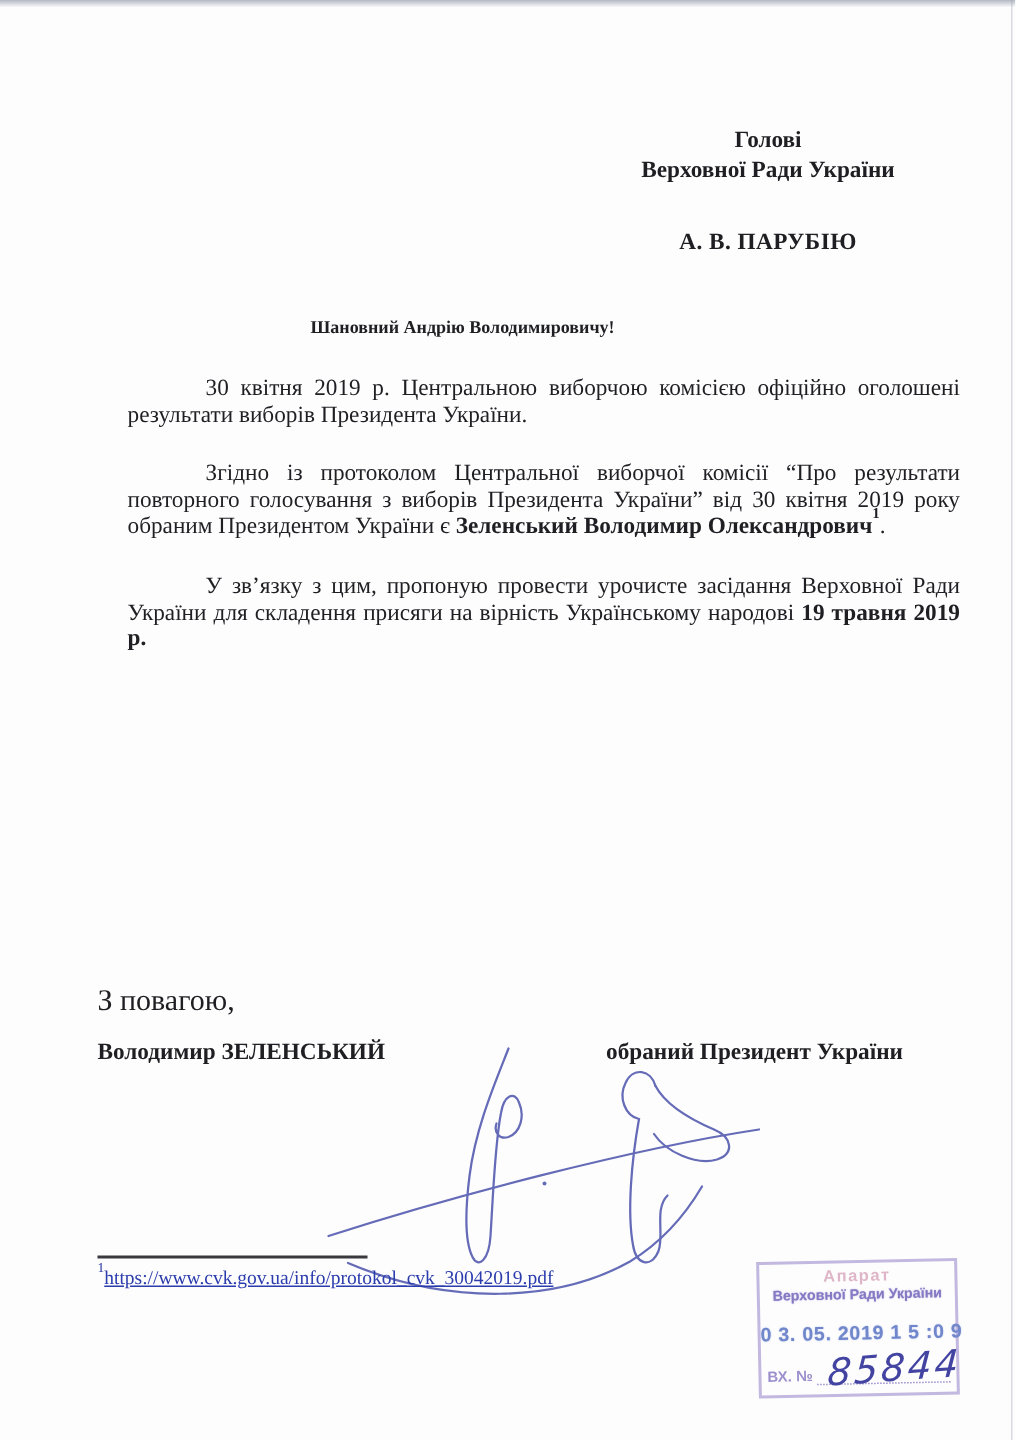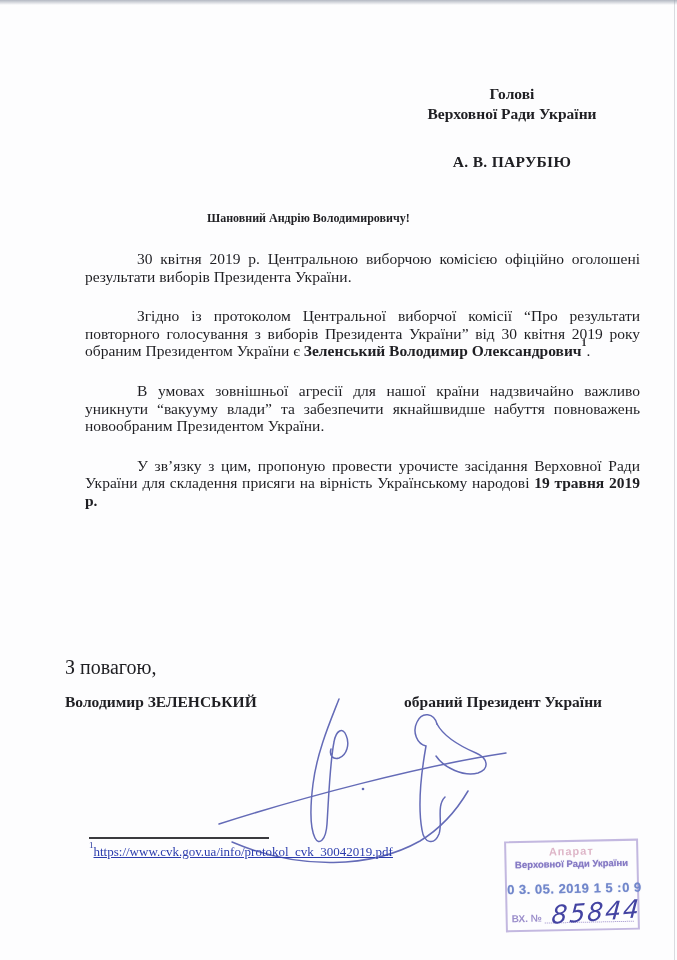--- a/index.html
+++ b/index.html
@@ -37,21 +37,21 @@
   .body-text p { margin: 0 0 22px 0; text-indent: 52px; }
   .b { font-weight: bold; }
   sup.ref { font-size: 10px; position: relative; top: -4px; line-height: 0; }
   .closing { position: absolute; left: 65px; top: 656px; font-size: 20px; }
   .sig-row {
     position: absolute; left: 65px; top: 693px; width: 537px;
     display: flex; justify-content: space-between;
     font-weight: bold; font-size: 15.5px;
   }
   .signature-svg { position: absolute; left: 205px; top: 688px; pointer-events: none; }
-  .footnote { position: absolute; left: 65px; top: 837px; width: 420px; font-size: 13px; margin-left: 24px; }
+  .footnote { position: absolute; left: 65px; top: 837px; width: 420px; font-size: 13px; }
   .footnote-rule { width: 180px; border-top: 2px solid #3a3a3e; margin-bottom: 5px; }
   .footnote a { text-decoration: underline; }
   .footnote sup.ref { font-size: 9px; top: -3px; }
   .stamp {
     position: absolute; left: 505px; top: 840px; width: 134px; height: 91px;
     border: 2px solid rgba(148,128,198,0.55);
     transform: rotate(-1.2deg);
     font-family: "Liberation Sans", sans-serif;
     padding-top: 3px;
   }
@@ -93,21 +93,20 @@
     <div>Голові</div>
     <div>Верховної Ради України</div>
     <div class="name">А. В. ПАРУБІЮ</div>
   </div>
 
   <div class="salutation">Шановний Андрію Володимировичу!</div>
 
   <div class="body-text">
     <p><span>30 квітня 2019 р. Центральною виборчою комісією офіційно оголошені результати виборів Президента України.</span></p>
     <p><span>Згідно із протоколом Центральної виборчої комісії “Про результати повторного голосування з виборів Президента України” від 30 квітня 2019 року обраним Президентом України є </span><span class="b">Зеленський Володимир Олександрович</span><sup class="ref b">1</sup><span>.</span></p>
-    <p><span>В умовах зовнішньої агресії для нашої країни надзвичайно важливо уникнути “вакууму влади” та забезпечити якнайшвидше набуття повноважень новообраним Президентом України.</span></p>
     <p><span>У зв’язку з цим, пропоную провести урочисте засідання Верховної Ради України для складення присяги на вірність Українському народові </span><span class="b">19 травня 2019 р.</span></p>
   </div>
 
   <div class="closing">З повагою,</div>
 
   <div class="sig-row">
     <span>Володимир ЗЕЛЕНСЬКИЙ</span>
     <span>обраний Президент України</span>
   </div>
 

